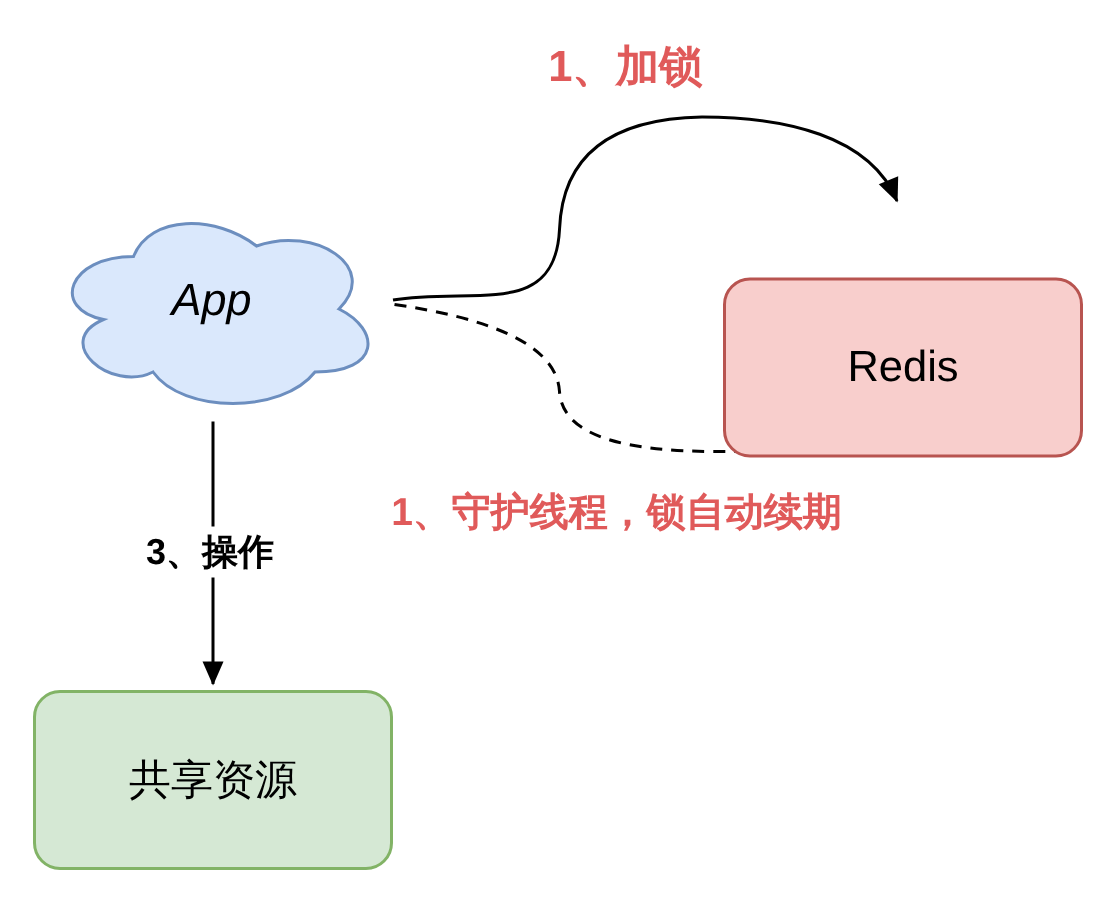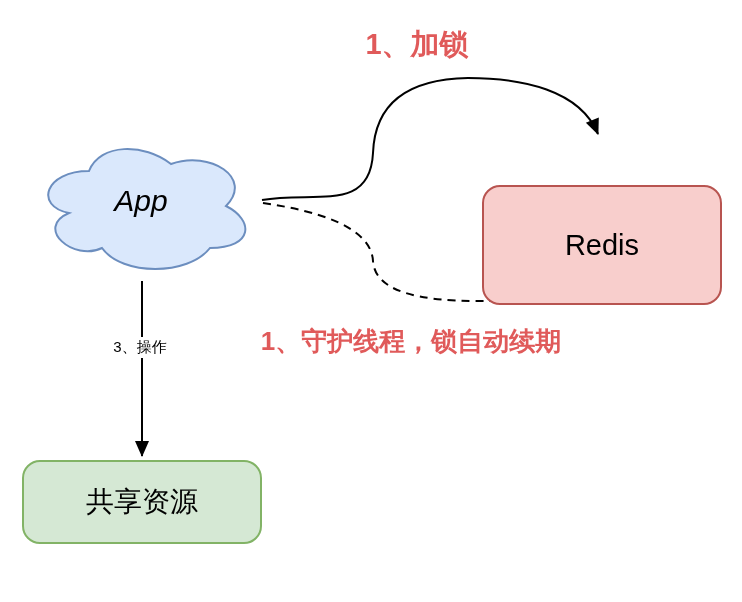--- a/index.html
+++ b/index.html
@@ -12,31 +12,31 @@
   *{margin:0;padding:0;box-sizing:border-box;}
   html,body{width:742px;height:602px;background:var(--canvas-bg);
     font-family:"Liberation Sans","DejaVu Sans",sans-serif;overflow:hidden;}
   .stage{position:relative;width:742px;height:602px;background:var(--canvas-bg);}
   .layer{position:absolute;left:0;top:0;}
   .node-box{position:absolute;display:flex;align-items:center;justify-content:center;
     border-width:2px;border-style:solid;border-radius:18px;
     font-size:29px;color:var(--node-text);}
   .node-redis{left:482px;top:142px;width:240px;height:120px;
     background:var(--redis-fill);border-color:var(--redis-stroke);margin-top:43px;}
-  .node-resource{left:22px;top:460px;width:240px;height:84px;
+  .node-resource{left:22px;top:460px;width:240px;height:120px;
     background:var(--resource-fill);border-color:var(--resource-stroke);
     font-size:28px;}
   .node-app-label{position:absolute;left:141px;top:201px;transform:translate(-50%,-50%);
     font-size:30px;color:var(--node-text);font-style:italic;}
   .edge-label{position:absolute;font-weight:bold;color:var(--edge-label);
     white-space:nowrap;transform:translateX(-50%);}
   .edge-label-1{left:417px;top:25px;font-size:29px;}
   .edge-label-2{left:411px;top:324px;font-size:26px;}
-  .edge-label-3{left:140px;top:337px;transform:translateX(-50%);
-    font-weight:normal;color:var(--node-text);font-size:15px;
+  .edge-label-3{left:140px;top:351px;transform:translateX(-50%);
+    font-weight:bold;color:var(--node-text);font-size:24px;
     background:var(--canvas-bg);padding:1px 5px;white-space:nowrap;}
   .watermark{position:absolute;left:591px;top:558px;font-size:23px;
     color:var(--watermark);white-space:nowrap;}
 </style>
 </head>
 <body>
 
 <div class="stage">
 
   <svg class="layer" width="742" height="602" viewBox="0 0 742 602">

